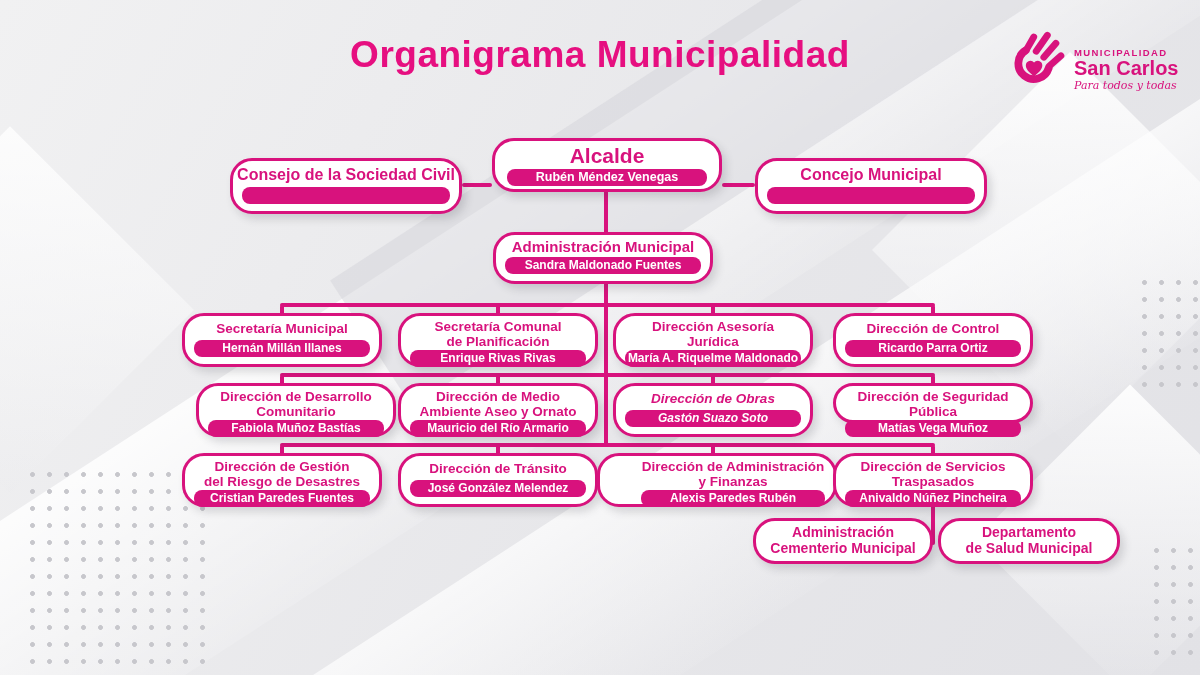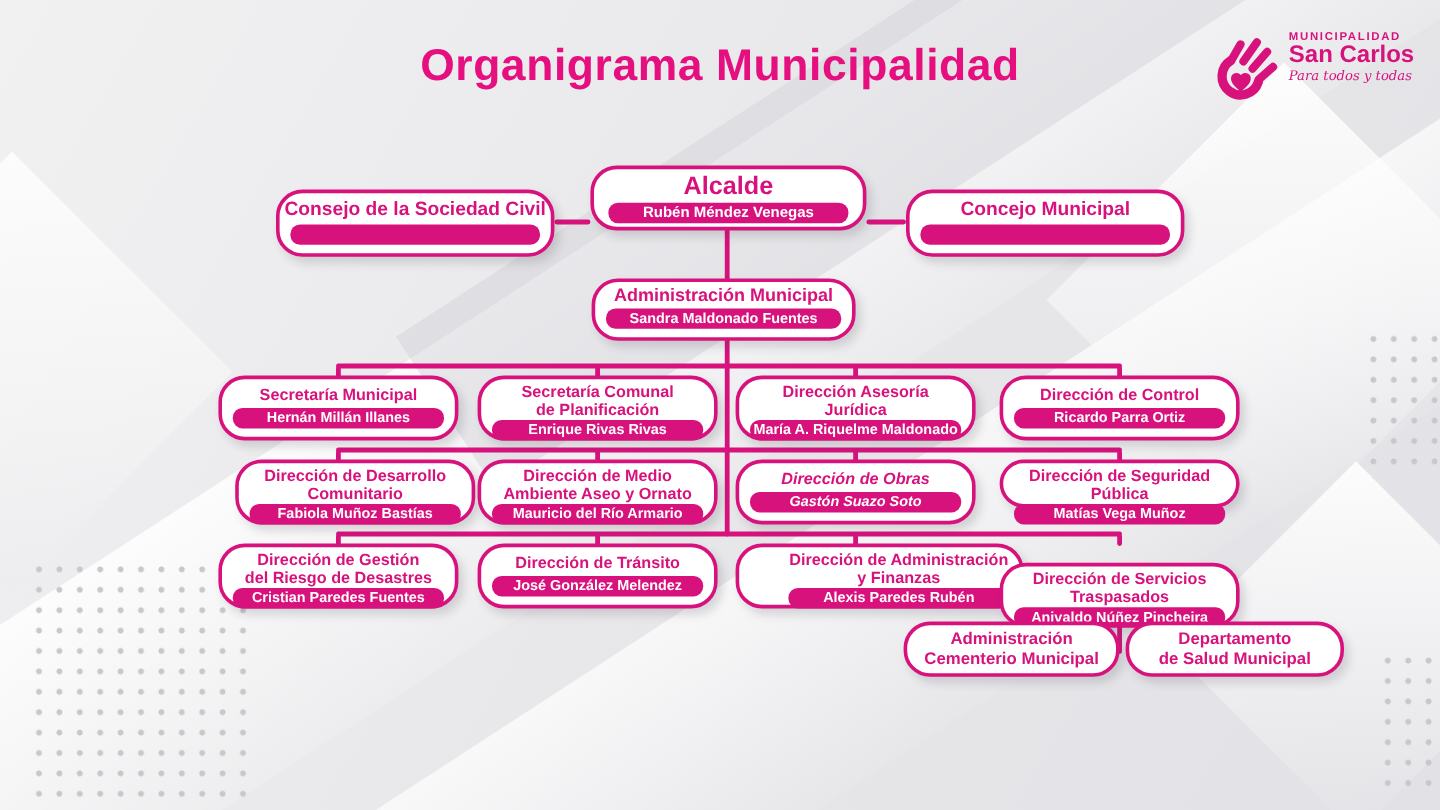--- a/index.html
+++ b/index.html
@@ -28,21 +28,21 @@
         background-image:radial-gradient(circle,#c7c7cc 2.1px,transparent 2.8px);
         background-size:17px 17px;}
   .d1{left:24px;top:466px;width:190px;height:200px;}
   .d2{left:1136px;top:274px;width:62px;height:125px;}
   .d3{left:1148px;top:542px;width:50px;height:118px;}
   
   .page-title{
     position:absolute;top:34px;left:0;right:0;text-align:center;z-index:3;
     font-size:37px;font-weight:bold;color:var(--title-pink);letter-spacing:.5px;
   }
-  .logo{position:absolute;left:1005px;top:26px;width:185px;display:flex;align-items:flex-start;gap:7px;z-index:3;}
+  .logo{position:absolute;left:1005px;top:26px;width:185px;display:flex;align-items:flex-end;gap:7px;z-index:3;}
   .logo-text{display:flex;flex-direction:column;line-height:1.05;}
   .logo-type{font-size:9.5px;font-weight:bold;letter-spacing:1.4px;color:var(--pink);}
   .logo-name{font-size:20px;font-weight:bold;color:var(--pink);}
   .logo-tagline{font-size:11px;font-style:italic;font-family:"DejaVu Serif",serif;color:var(--pink);margin-top:1px;}
   
   .node{
     position:absolute;z-index:2;background:#fff;
     border:3px solid var(--pink);border-radius:22px;
     box-shadow:4px 5px 8px rgba(60,60,70,.18);
     display:flex;flex-direction:column;box-sizing:border-box;
@@ -189,26 +189,26 @@
 
   <div class="node" style="left:182px;top:453px;width:200px;height:54px;">
     <div class="node-title">Dirección de Gestión
 del Riesgo de Desastres</div>
     <div class="name-pill">Cristian Paredes Fuentes</div>
   </div>
   <div class="node" style="left:398px;top:453px;width:200px;height:54px;">
     <div class="node-title">Dirección de Tránsito</div>
     <div class="name-pill">José González Melendez</div>
   </div>
-  <div class="node" style="left:613px;top:453px;width:240px;height:54px;padding-left:32px;">
+  <div class="node" style="left:597px;top:453px;width:240px;height:54px;padding-left:32px;">
     <div class="node-title">Dirección de Administración
 y Finanzas</div>
     <div class="name-pill">Alexis Paredes Rubén</div>
   </div>
-  <div class="node" style="left:833px;top:453px;width:200px;height:54px;margin-top:16px;">
+  <div class="node" style="left:833px;top:453px;width:200px;height:54px;">
     <div class="node-title">Dirección de Servicios
 Traspasados</div>
     <div class="name-pill">Anivaldo Núñez Pincheira</div>
   </div>
 
   <div class="node node-sub" style="left:753px;top:518px;width:180px;height:46px;">
     <div class="node-title">Administración
 Cementerio Municipal</div>
   </div>
   <div class="node node-sub" style="left:938px;top:518px;width:182px;height:46px;">

